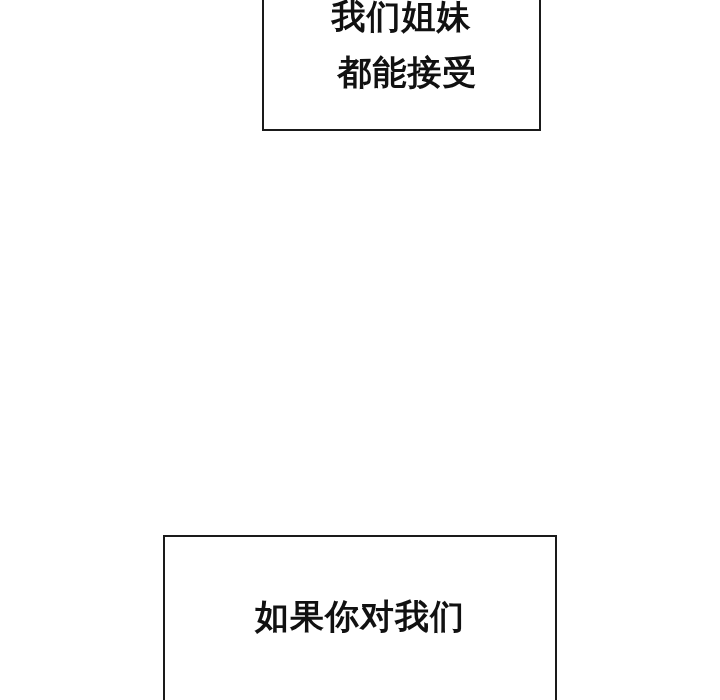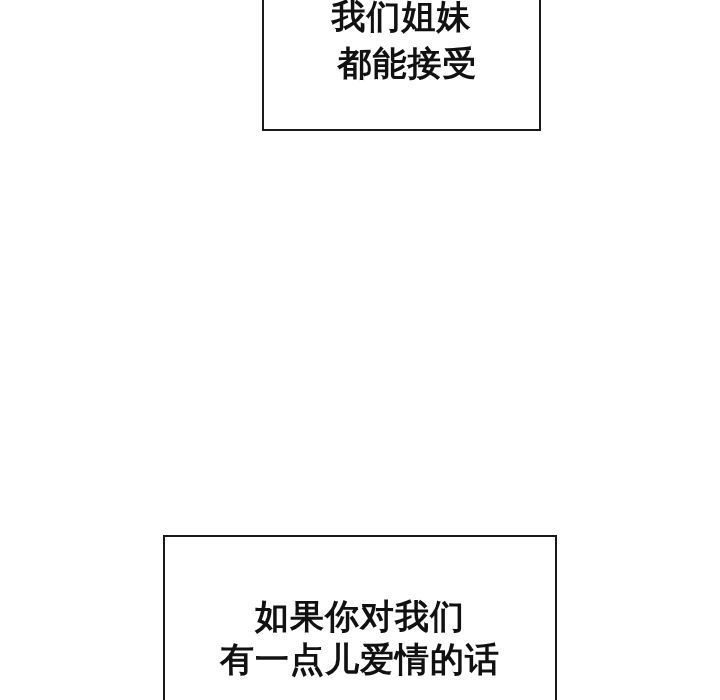--- a/index.html
+++ b/index.html
@@ -40,28 +40,27 @@
       right: 0;
       text-align: center;
       color: #111111;
       font-size: 34px;
       font-weight: bold;
       letter-spacing: 1px;
       line-height: 40px;
       white-space: nowrap;
     }
     .caption-top .l1 { top: 0px; }
-    .caption-top .l2 { top: 47px; margin-left: 12px; }
+    .caption-top .l2 { top: 56px; margin-left: 12px; }
     .caption-bottom .l1 { top: 59px; }
     .caption-bottom .l2 { top: 102px; }
   </style>
 </head>
 <body>
 
 <div class="caption-box caption-top">
   <div class="caption-line l1">我们姐妹</div>
   <div class="caption-line l2">都能接受</div>
 </div>
 
 <div class="caption-box caption-bottom">
   <div class="caption-line l1">如果你对我们</div>
-  <div class="caption-line l2">有一点儿爱情的话</div>
 </div>
 
 </body></html>

